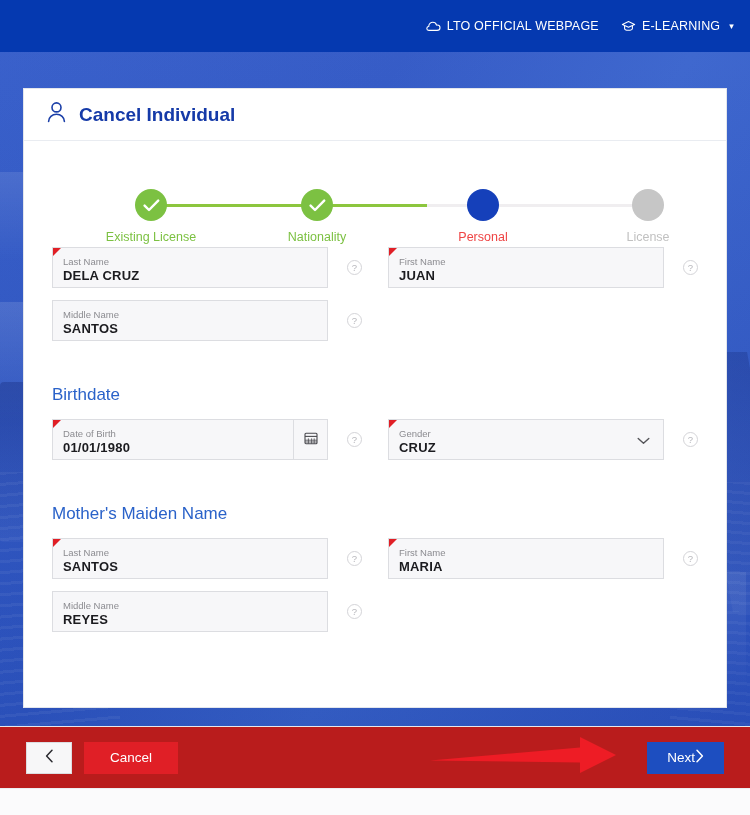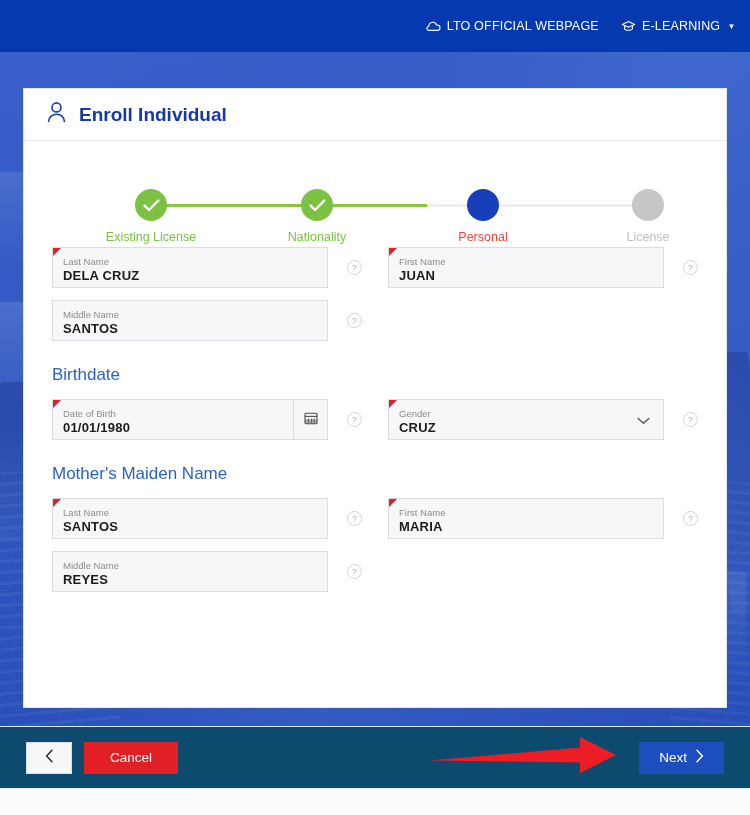--- a/index.html
+++ b/index.html
@@ -141,21 +141,21 @@
 
   
   .form-body {
     padding: 0 28px;
   }
   .section-title {
     color: #2a62c9;
     font-size: 17px;
     margin: 10px 0 14px 0;
   }
-  .section + .section { margin-top: 24px; }
+  .section + .section { margin-top: 44px; }
 
   .row { display: flex; gap: 0; }
   .col { width: 50%; display: flex; align-items: flex-start; }
 
   .field-wrap { display: flex; align-items: center; gap: 19px; width: 100%; }
 
   .field {
     position: relative;
     flex: 1;
     height: 41px;
@@ -212,21 +212,21 @@
   }
 
   .field-row { margin-bottom: 12px; }
   .half-gap { width: 26px; flex: none; }
 
   
   .footer {
     position: absolute;
     left: 0; top: 726px;
     width: 750px; height: 62px;
-    background: #0c4a6e;
+    background: #b91c1c;
     border-top: 1px solid #e6e8ec;
     display: flex; align-items: center;
     padding: 0 26px;
     z-index: 20;
   }
   .btn {
     height: 32px;
     border: none;
     font-size: 13px;
     cursor: pointer;
@@ -244,21 +244,21 @@
     color: #fff;
     padding: 0 26px;
     margin-left: 12px;
     font-size: 13.5px;
   }
   .btn-next {
     background: #1d4ec0;
     color: #fff;
     padding: 0 20px;
     margin-left: auto;
-    gap: 8px;
+    gap: 0;
     font-size: 13.5px;
   }
 
   
   .annot-arrow {
     position: absolute;
     left: 430px; top: 735px;
     width: 190px; height: 40px;
     z-index: 25;
     pointer-events: none;
@@ -310,21 +310,21 @@
 
   <div class="card">
 
     <div class="card-header">
       <span>
         <svg width="21" height="23" viewBox="0 0 21 23">
           <circle cx="10.5" cy="6.4" r="4.5" fill="none" stroke="#1b3fa8" stroke-width="1.6"></circle>
           <path d="M2.6 20.5c0-4.3 3.5-7.2 7.9-7.2s7.9 2.9 7.9 7.2" fill="none" stroke="#1b3fa8" stroke-width="1.6" stroke-linecap="round"></path>
         </svg>
       </span>
-      <span class="card-title">Enroll Individual</span>
+      <span class="card-title">Cancel Individual</span>
     </div>
 
     <div class="stepper">
       <div class="step-line line-a"></div>
       <div class="step-line line-b"></div>
       <div class="step-line line-c"></div>
       <div class="step-line line-d"></div>
 
       <div class="step done" style="left:127px">
         <div class="bullet">

